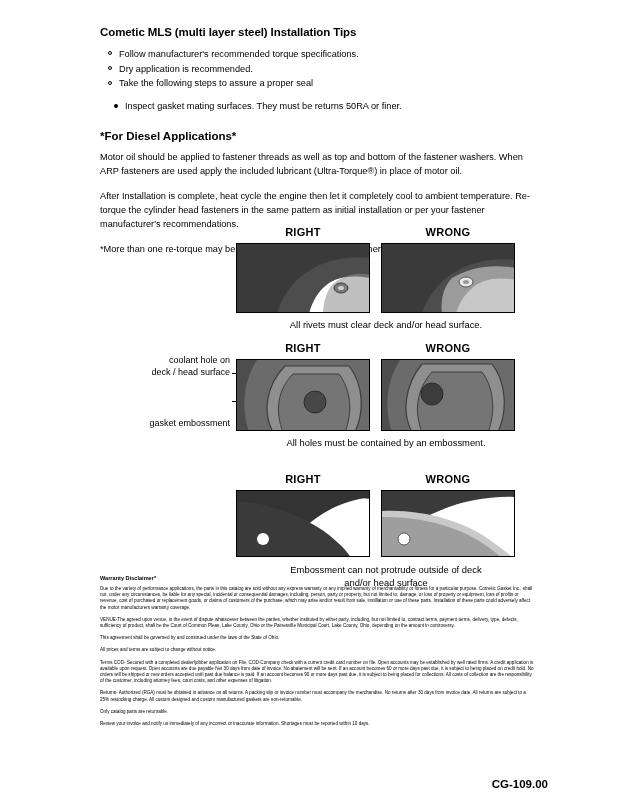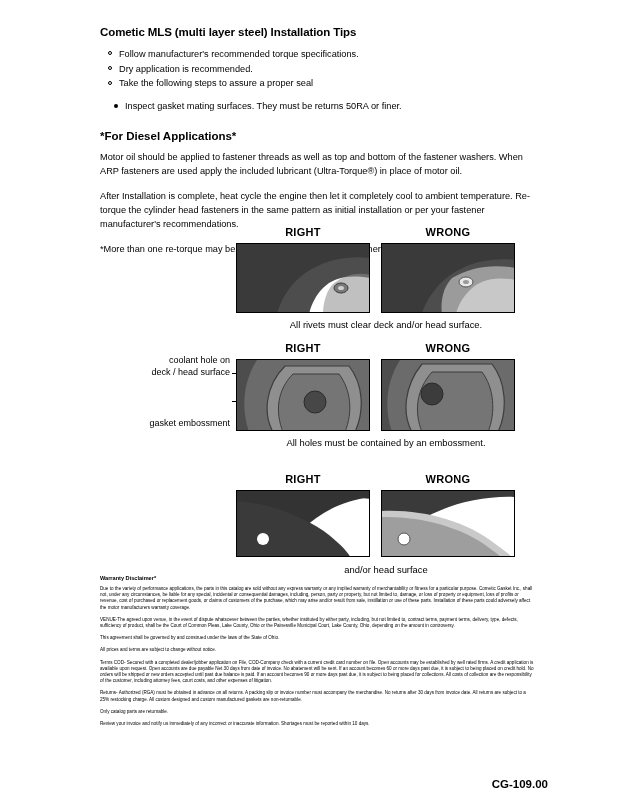--- a/index.html
+++ b/index.html
@@ -280,20 +280,21 @@
         <svg width="134" height="67" viewBox="0 0 134 67">
           <rect x="0" y="0" width="134" height="67" fill="#ffffff"></rect>
           <path d="M0 0 L134 0 L134 6 C90 4 44 20 18 44 C10 52 5 60 2 67 L0 67 Z" fill="#3a3a3a"></path>
           <path d="M0 20 C40 18 84 30 112 52 C122 59 128 64 131 67 L0 67 Z" fill="#c9c9c9"></path>
           <path d="M0 26 C38 25 80 36 106 56 C114 62 118 65 120 67 L0 67 Z" fill="#9e9e9e"></path>
           <circle cx="22" cy="48" r="6" fill="#ffffff" stroke="#555" stroke-width="1"></circle>
         </svg>
       </div>
 
       <div class="caption" style="position:absolute; left:236px; top:88px; width:300px;">
+        <div>Embossment can not protrude outside of deck</div>
         <div>and/or head surface</div>
       </div>
     </div>
   </div>
 
   <div class="footer-note">
     <div class="warranty-title">Warranty Disclaimer*</div>
     <p class="warranty-p">Due to the variety of performance applications, the parts in this catalog are sold without any express warranty or any implied warranty of merchantability or fitness for a particular purpose.  Cometic Gasket Inc., shall not, under any circumstances, be liable for any special, incidental or consequential damages, including, person, party or property, but not limited to, damage, or loss of property or equipment, loss of profits or revenue, cost of purchased or replacement goods, or claims of customers of the purchase, which may arise and/or result from sale, instillation or use of these parts.  Installation of these parts could adversely affect the motor manufacturers warranty coverage.</p>
     <p class="warranty-p">VENUE-The agreed upon venue, in the event of dispute whatsoever between the parties, whether instituted by either party, including, but not limited to, contract terms, payment terms, delivery, type, defects, sufficiency of product, shall be the Court of Common Pleas, Lake County, Ohio or the Painesville Municipal Court, Lake County, Ohio, depending on the amount in controversy.</p>
     <p class="warranty-p">This agreement shall be governed by and construed under the laws of the State of Ohio.</p>

